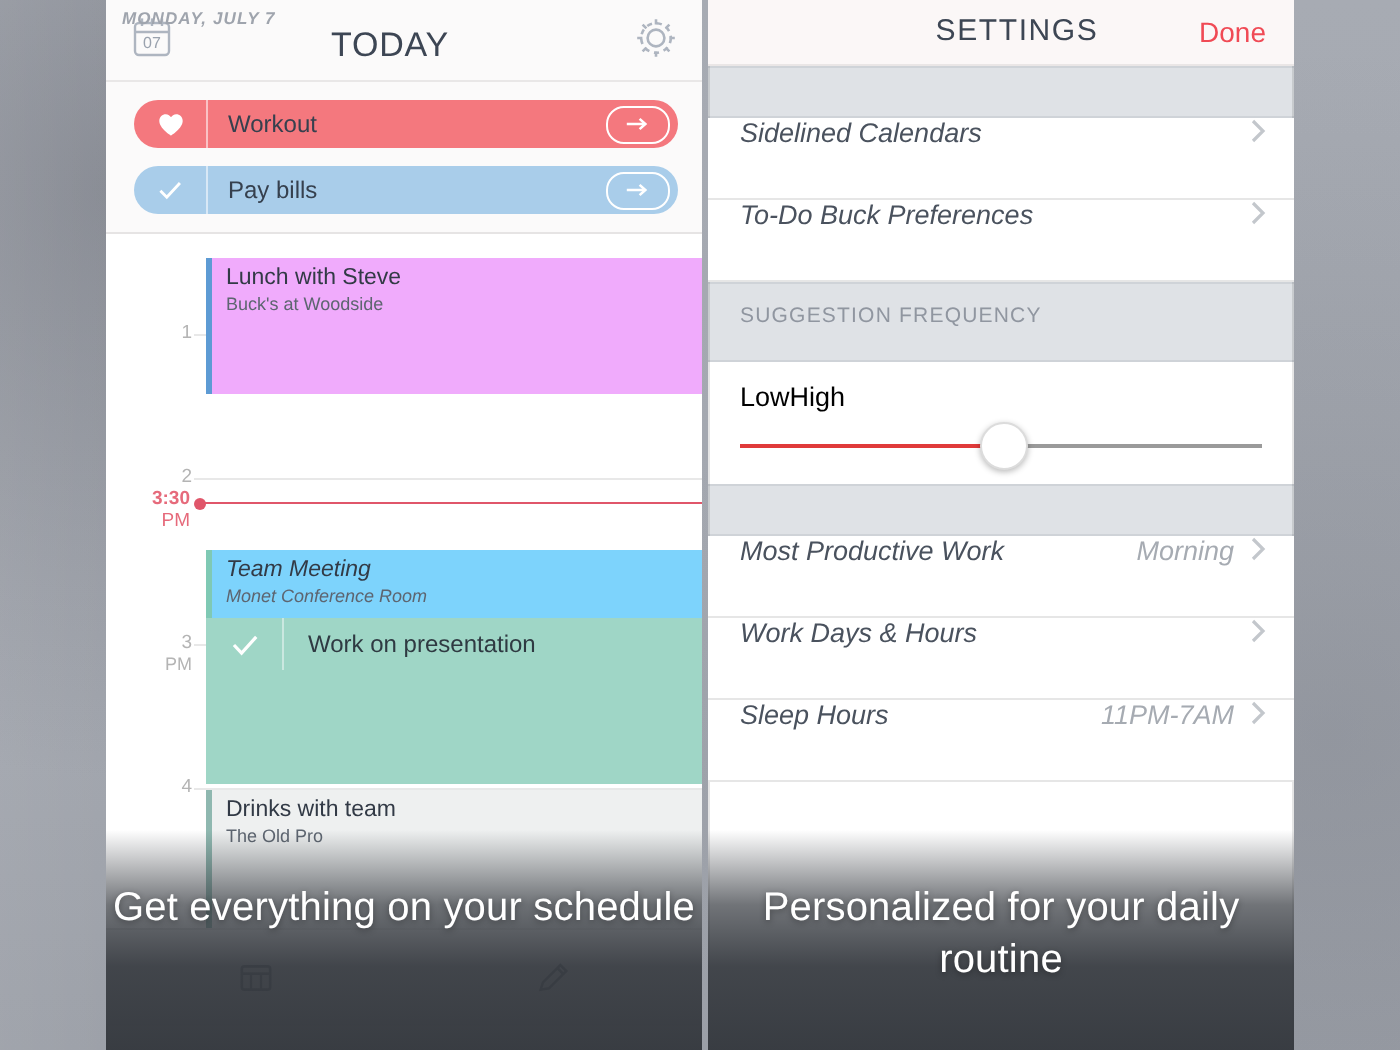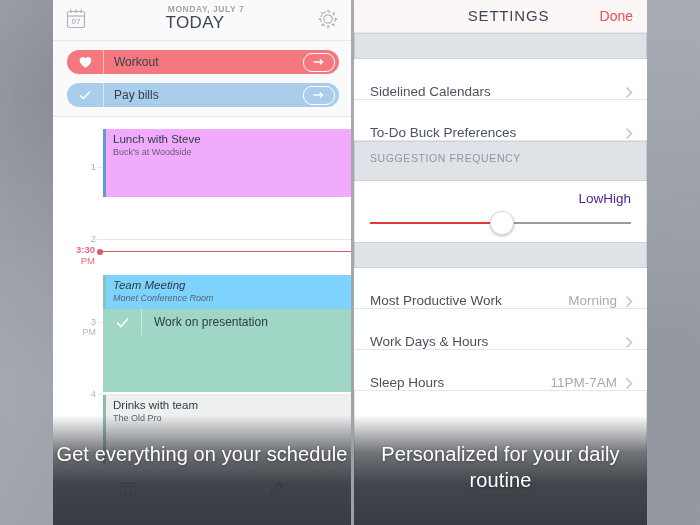--- a/index.html
+++ b/index.html
@@ -46,25 +46,25 @@
 
   
   .l-header {
     position: relative;
     height: 40px;
     background: #fbfafa;
     border-bottom: 1px solid #e9e7e7;
   }
   .l-date {
     position: absolute; left: 8px; right: 0; top: 4px;
-    text-align: center;
     font-size: 8.5px;
     letter-spacing: 0.55px;
     color: #9fa4ad;
     font-weight: bold;
+    font-style: italic;
   }
   .l-today {
     position: absolute; left: 0; right: 14px; top: 13px;
     text-align: center;
     font-size: 17px;
     letter-spacing: 0.4px;
     color: #3d4654;
   }
   .cal-icon {
     position: absolute; left: 10px; top: 6px;
@@ -230,36 +230,37 @@
     padding: 10px 0 16px 16px;
     font-size: 10.5px;
     letter-spacing: 0.6px;
     color: #9096a0;
   }
   .row {
     position: relative;
     height: 40px;
     background: #ffffff;
     display: flex;
-    align-items: flex-end;
+    align-items: flex-start;
     padding: 0 14px 0 16px;
     border-bottom: 1px solid #e6e6e6;
+    font-style: italic;
   }
   .row:last-child { border-bottom: none; }
   .row-label { flex: 1 1 auto; font-size: 13.5px; color: #4a525e; }
   .row-value { font-size: 13.5px; color: #a6abb2; margin-right: 8px; }
   .chev { width: 8px; height: 13px; flex: 0 0 auto; }
 
   .slider-row {
     background: #ffffff;
     padding: 10px 16px 18px 16px;
   }
   .slider-ends {
-    display: flex; justify-content: flex-end;
-    font-size: 13.5px; color: #4c1d95;
+    display: flex; justify-content: flex-start;
+    font-size: 13.5px; color: #000000;
     margin-bottom: 16px;
   }
   .slider {
     position: relative;
     height: 2px;
     background: #9a9a9a;
     margin: 0 0 0 0;
   }
   .slider-fill {
     position: absolute; left: 0; top: 0; height: 2px;

